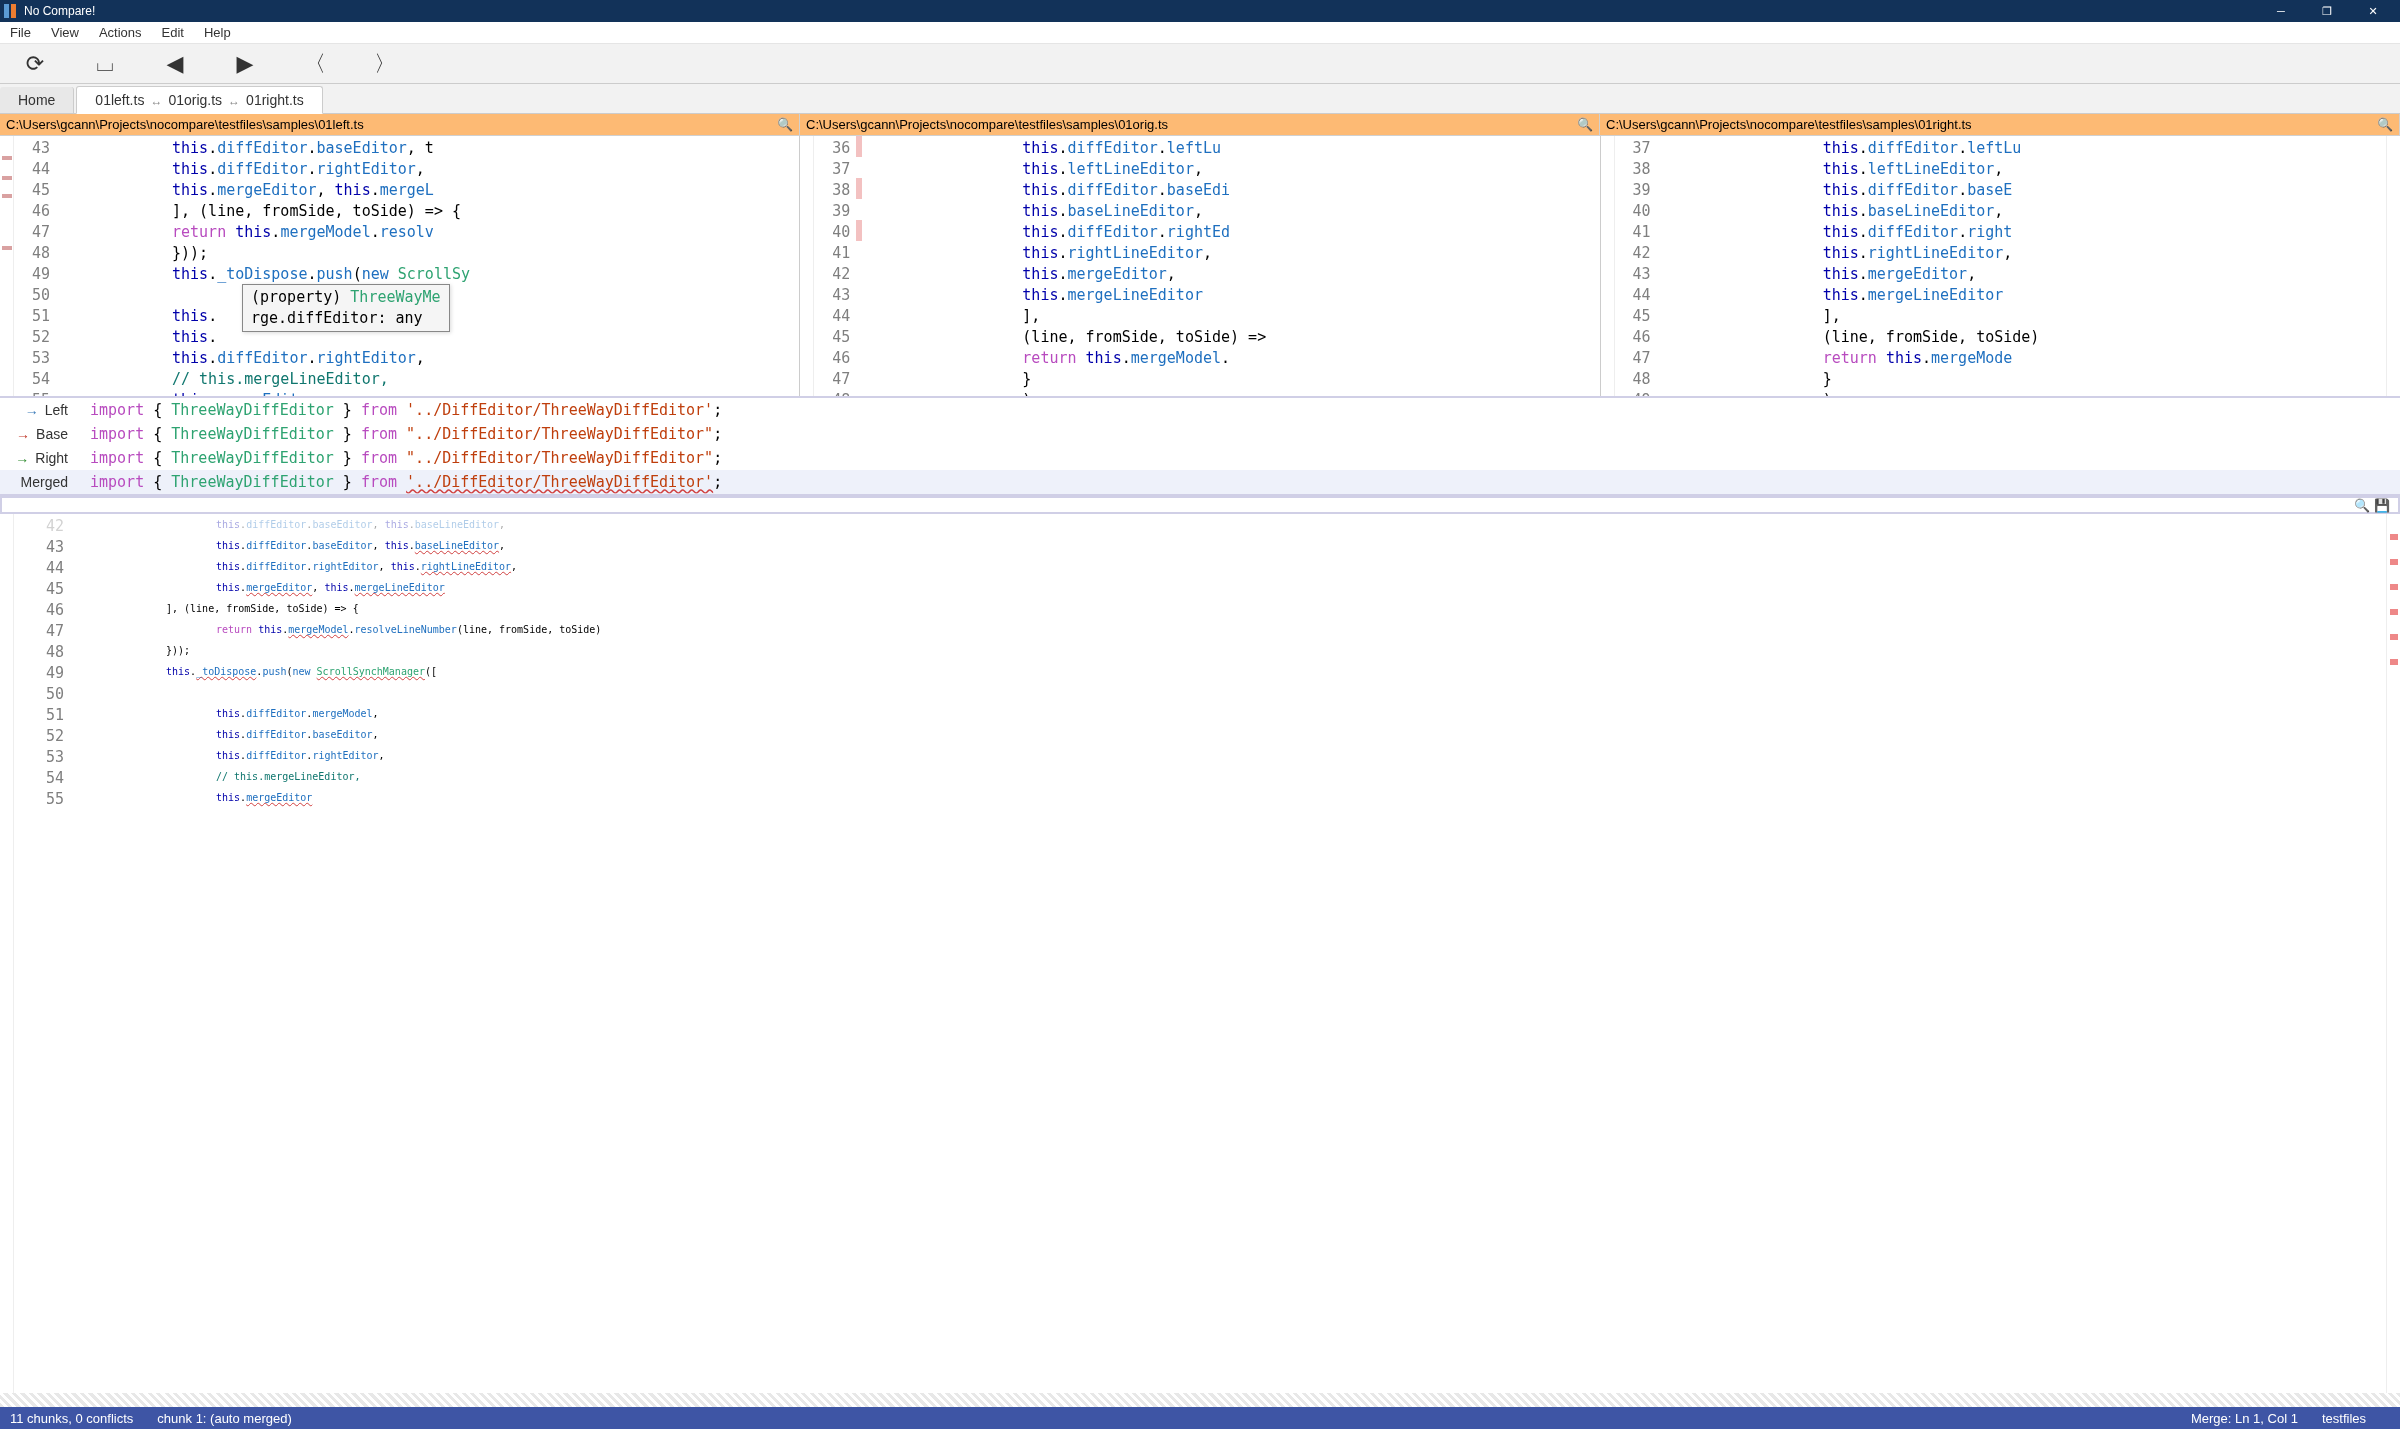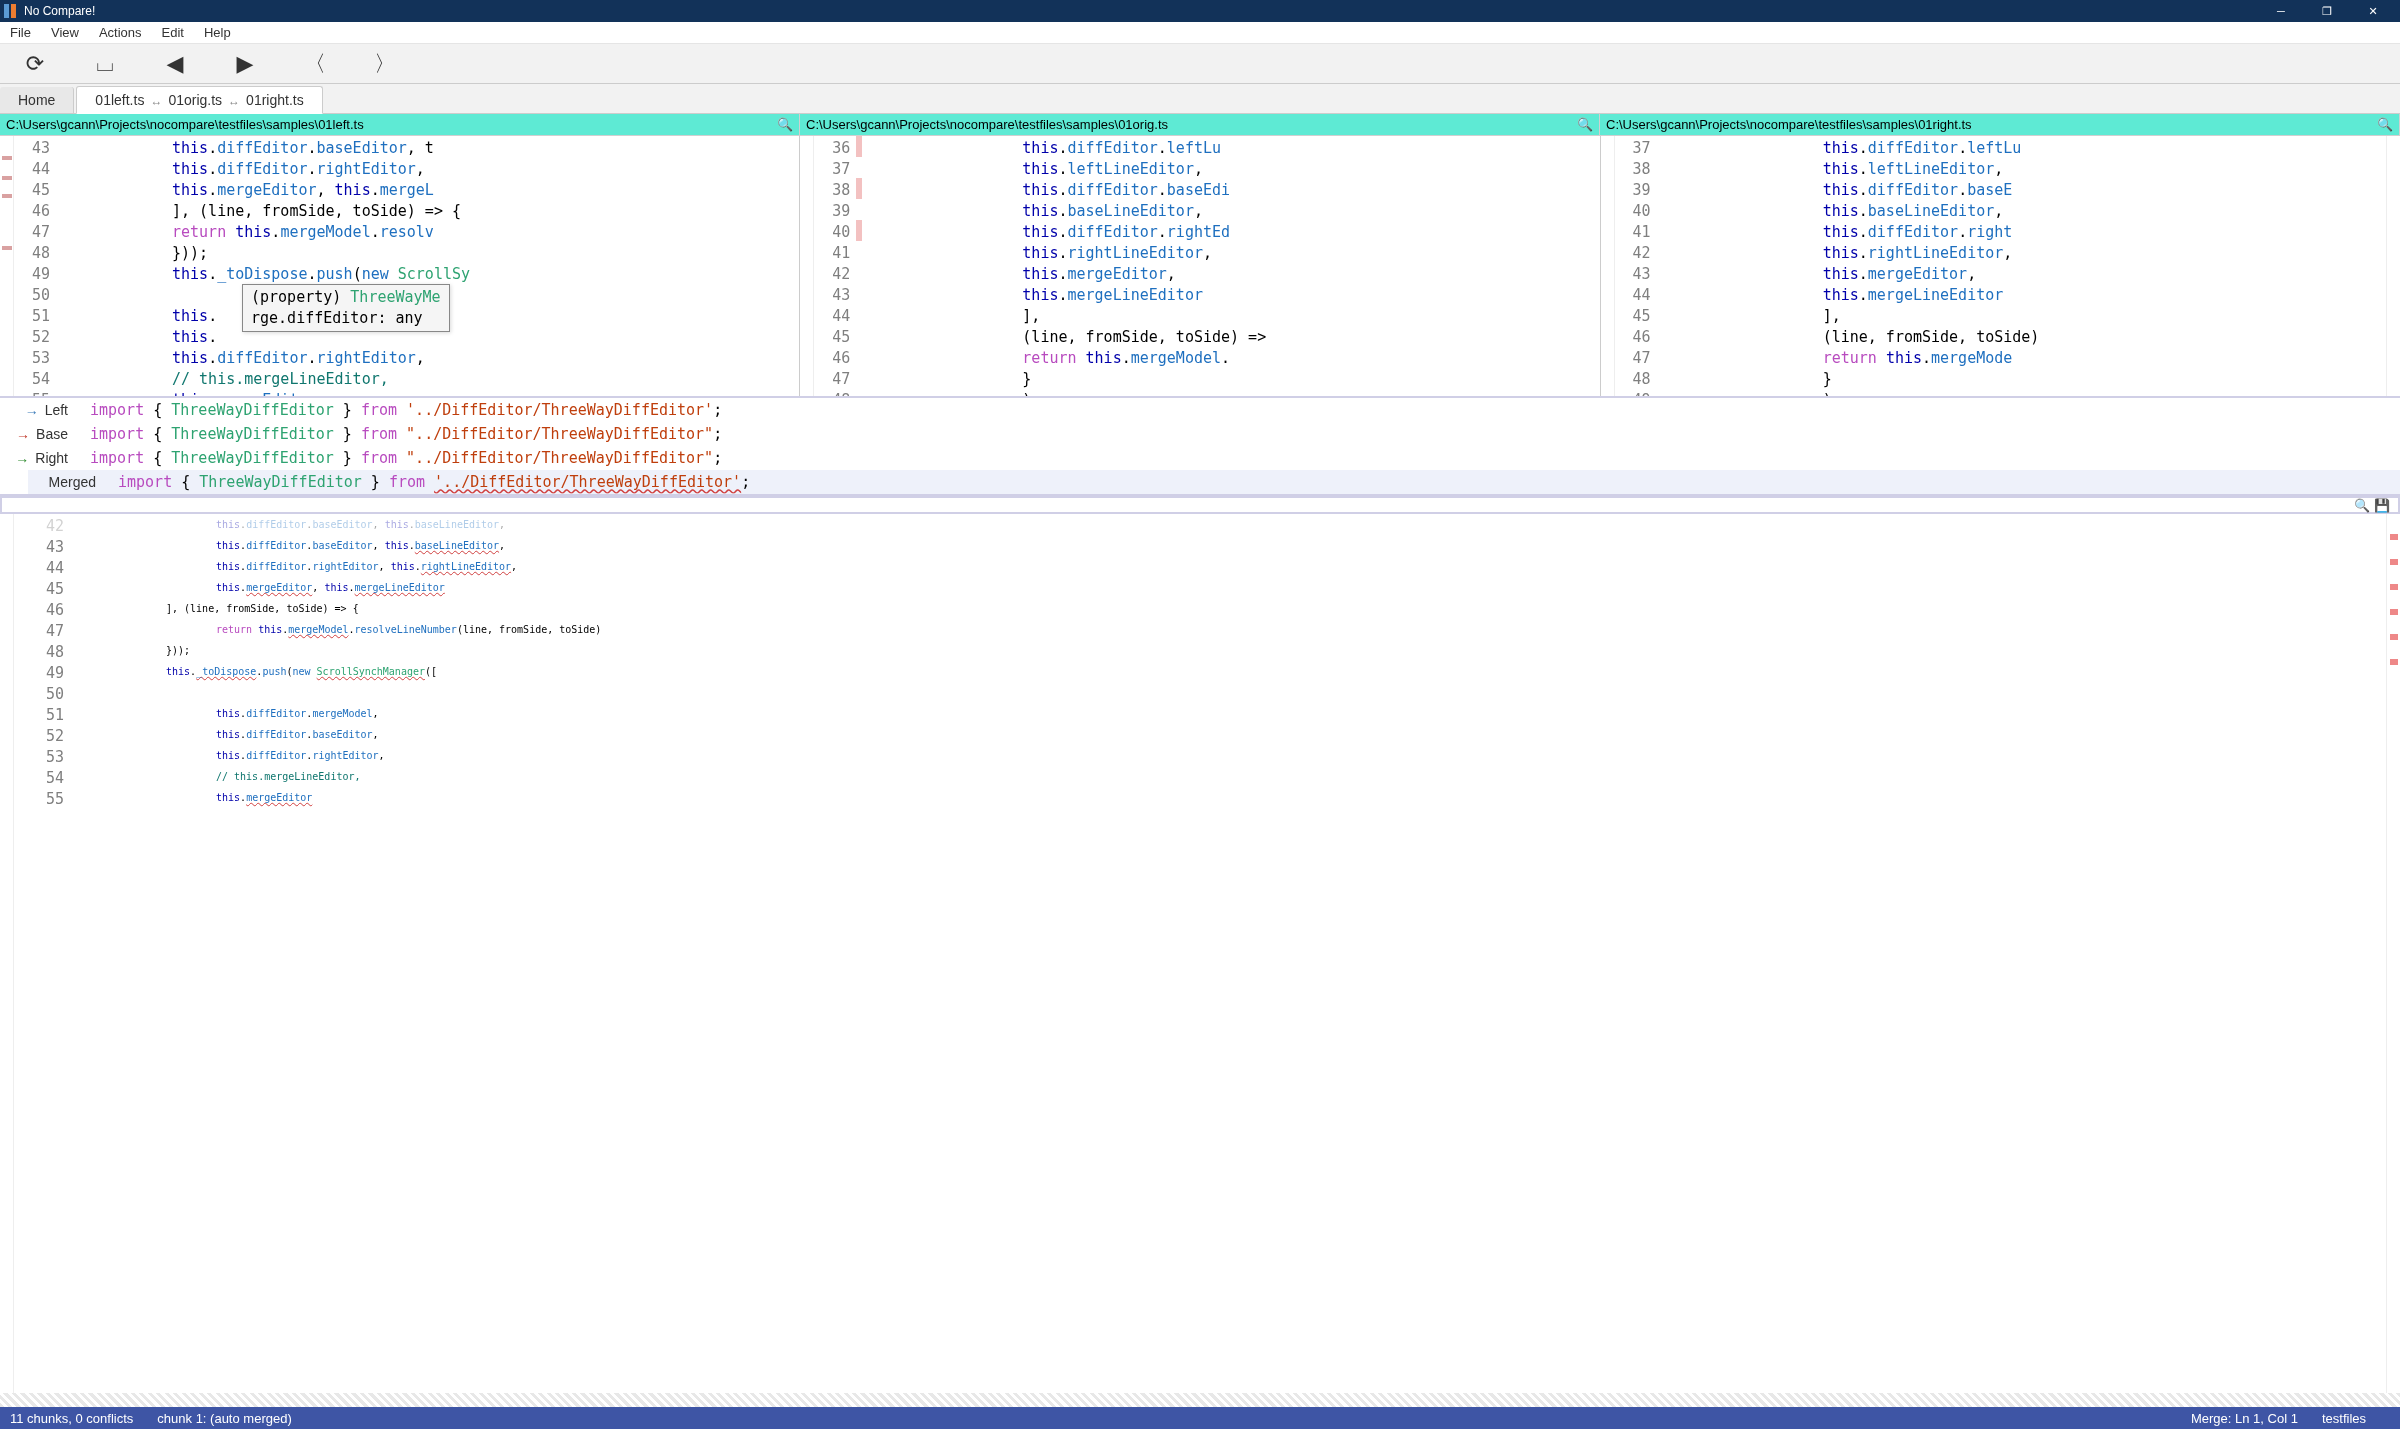--- a/index.html
+++ b/index.html
@@ -47,21 +47,21 @@
   background: #f2f2f2;
   display: flex;
   align-items: flex-end;
   font-size: 14px;
   border-bottom: 1px solid #ccc;
 }
 .tab { padding: 5px 18px; color:#333; border-right:1px solid #ccc; cursor:pointer; background:#e8e8e8; border-top-left-radius:3px; border-top-right-radius:3px; margin-right:2px; }
 .tab.active { background: #fff; border:1px solid #ccc; border-bottom:1px solid #fff; position:relative; top:1px; }
 .tab .arr { color:#888; margin:0 6px; font-size:12px; }
 
-.filepaths { height: 22px; background:#5eead4; display:flex; border-bottom:1px solid #d0d0d0; }
+.filepaths { height: 22px; background:#fdba74; display:flex; border-bottom:1px solid #d0d0d0; }
 .filepath { flex:1; display:flex; align-items:center; font-size:13px; padding:0 6px; border-right:1px solid #d0d0d0; position:relative; }
 .filepath .txt { flex:1; white-space:nowrap; overflow:hidden; }
 .filepath .icn { width:16px; text-align:center; color:#555; cursor:pointer; font-size:13px; }
 
 .threeway { height: 260px; display:flex; background:#fff; }
 .pane { flex:1; display:flex; border-right:1px solid #ccc; overflow:hidden; position:relative; }
 .minimap { width:14px; background:#fff; border-right:1px solid #eee; position:relative; }
 .mm-mark { position:absolute; left:2px; width:10px; height:4px; }
 .gutter { width:42px; background:#fff; text-align:right; font-family:Consolas,monospace; font-size:15px; color:#7f7f7f; padding-top:2px; }
 .gutter div { height:21px; line-height:21px; padding-right:6px; }
@@ -86,21 +86,21 @@
 .quad {
   border-top: 2px solid #d0cfe6;
   border-bottom: 2px solid #d0cfe6;
 }
 .quad .row { display:flex; align-items:center; height:24px; font-family:Consolas,monospace; font-size:15px; }
 .quad .side { width:78px; display:flex; align-items:center; justify-content:flex-end; padding-right:10px; font-family:"Segoe UI",sans-serif; font-size:14px; color:#333; }
 .quad .arrow { margin-right:6px; }
 .quad .row.left-r { background:#fff; }
 .quad .row.base-r { background:#fff; }
 .quad .row.right-r { background:#fff; }
-.quad .row.merged-r { background:#eef1fa;margin-left:28px; }
+.quad .row.merged-r { background:#eef1fa; }
 .quad .code2 { flex:1; white-space:pre; padding-left:12px; }
 .mergebar { height:18px; background:#fff; border:2px solid #d0cfe6; display:flex; align-items:center; padding:0 6px; }
 .mergebar .sp { flex:1; }
 .mergebar .mi { width:20px; text-align:center; cursor:pointer; color:#333; }
 
 .merged-pane { flex:1; display:flex; overflow:hidden; }
 .merged-code { flex:1; font-family:Consolas,monospace; font-size:10px; line-height:21px; }
 .merged-code .ln { height:21px; white-space:pre; padding-left:20px; }
 
 .statusbar {

